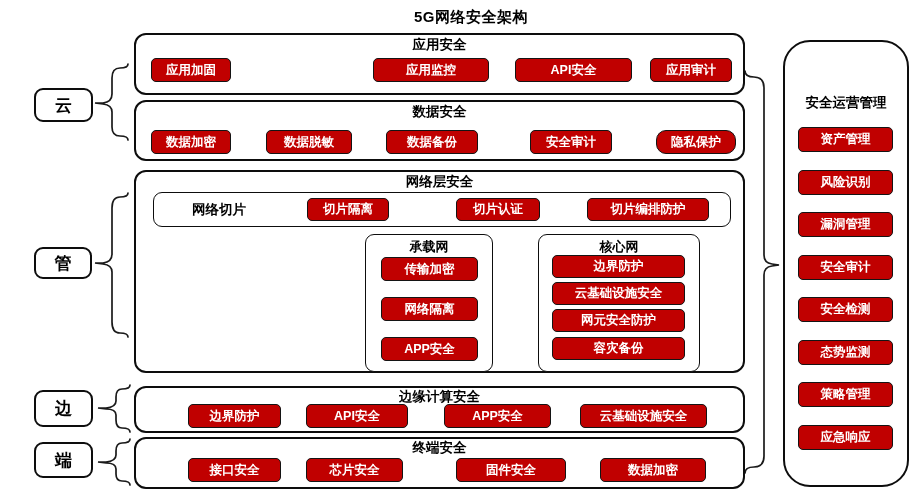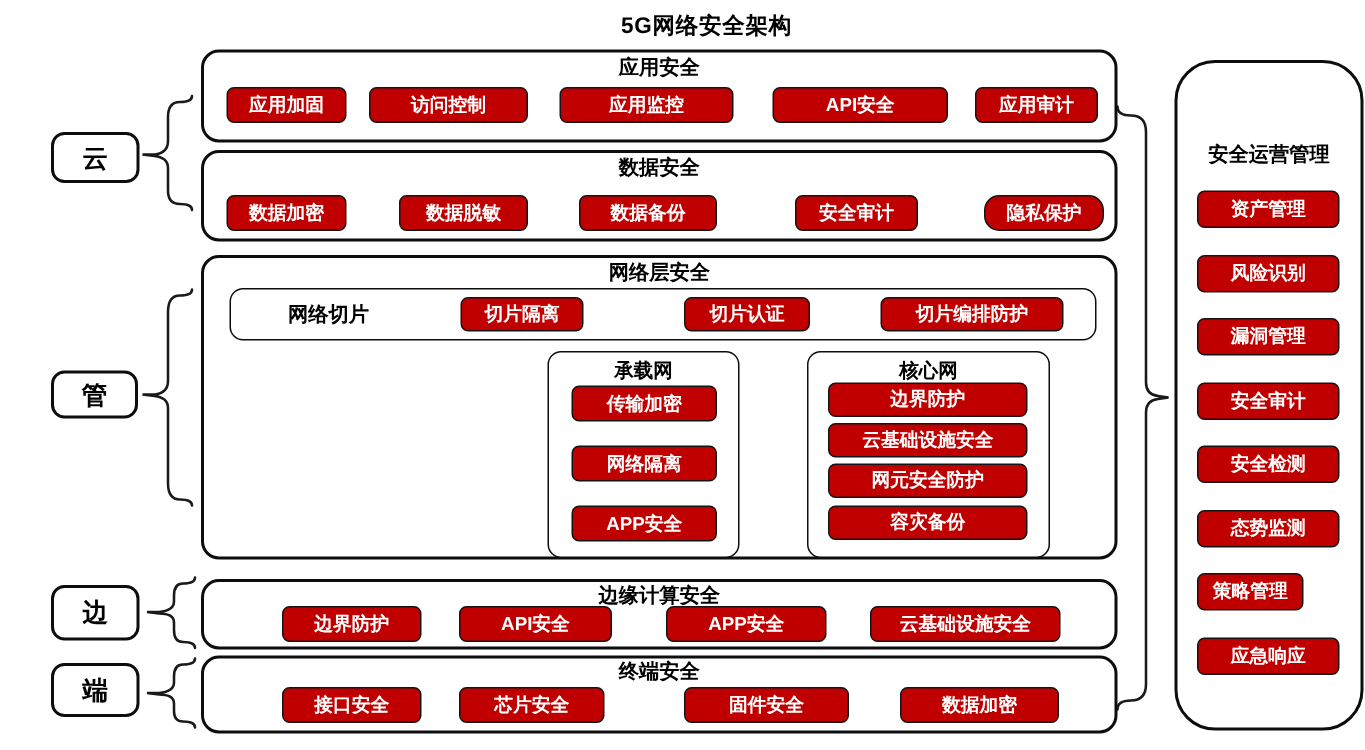--- a/index.html
+++ b/index.html
@@ -47,21 +47,20 @@
       <path d="M112,193 Q112,197 104,197 Q96,197 96,208 L96,254 Q96,262 87,263 L79,263 L87,264 Q96,265 96,272 L96,322 Q96,333 104,333 Q112,333 112,337"></path>
       <path d="M114,385 Q114,389 106,389 Q100,389 100,397 L100,401 Q100,407 90,408 L82,408 L90,409 Q100,409 100,415 L100,420 Q100,428 106,428 Q114,428 114,432"></path>
       <path d="M114,439 Q114,443 106,443 Q100,443 100,451 L100,455 Q100,461 90,462 L82,462 L90,463 Q100,463 100,469 L100,474 Q100,481 106,481 Q114,481 114,485"></path>
       <path d="M729,71 Q729,77 738,77 Q748,77 748,88 L748,255 Q748,263 756,264 L763,265 L756,266 Q748,267 748,275 L748,456 Q748,467 738,467 Q729,467 729,473"></path>
     </g>
   </svg>
 
   <div class="sec" style="left:118px;top:33px;width:611px;height:62px;">
     <div class="sec-title">应用安全</div>
     <div class="btn" style="left:15px;top:23px;width:80px;">应用加固</div>
-    <div class="btn" style="left:110px;top:23px;width:106px;">访问控制</div>
     <div class="btn" style="left:237px;top:23px;width:116px;">应用监控</div>
     <div class="btn" style="left:379px;top:23px;width:117px;">API安全</div>
     <div class="btn" style="left:514px;top:23px;width:82px;">应用审计</div>
   </div>
 
   <div class="sec" style="left:118px;top:100px;width:611px;height:61px;">
     <div class="sec-title">数据安全</div>
     <div class="btn" style="left:15px;top:28px;width:80px;">数据加密</div>
     <div class="btn" style="left:130px;top:28px;width:86px;">数据脱敏</div>
     <div class="btn" style="left:250px;top:28px;width:92px;">数据备份</div>
@@ -113,17 +112,17 @@
   </div>
 
   <div class="ops" style="left:767px;top:40px;width:126px;height:447px;border-radius:27px;">
     <div class="ops-title" style="top:52px;">安全运营管理</div>
     <div class="btn" style="left:13px;top:85px;width:95px;height:25px;">资产管理</div>
     <div class="btn" style="left:13px;top:128px;width:95px;height:25px;">风险识别</div>
     <div class="btn" style="left:13px;top:170px;width:95px;height:25px;">漏洞管理</div>
     <div class="btn" style="left:13px;top:213px;width:95px;height:25px;">安全审计</div>
     <div class="btn" style="left:13px;top:255px;width:95px;height:25px;">安全检测</div>
     <div class="btn" style="left:13px;top:298px;width:95px;height:25px;">态势监测</div>
-    <div class="btn" style="left:13px;top:340px;width:71px;height:25px;">策略管理</div>
+    <div class="btn" style="left:13px;top:340px;width:95px;height:25px;">策略管理</div>
     <div class="btn" style="left:13px;top:383px;width:95px;height:25px;">应急响应</div>
   </div>
 
 </div>
 
 </body></html>

